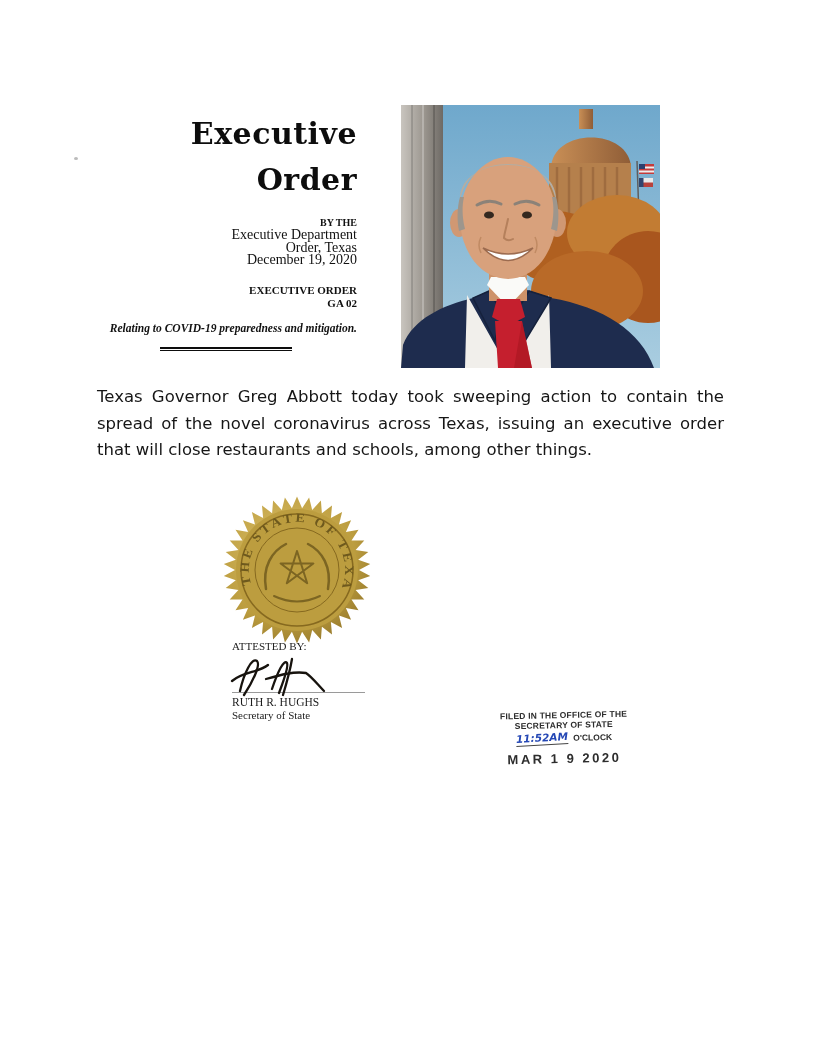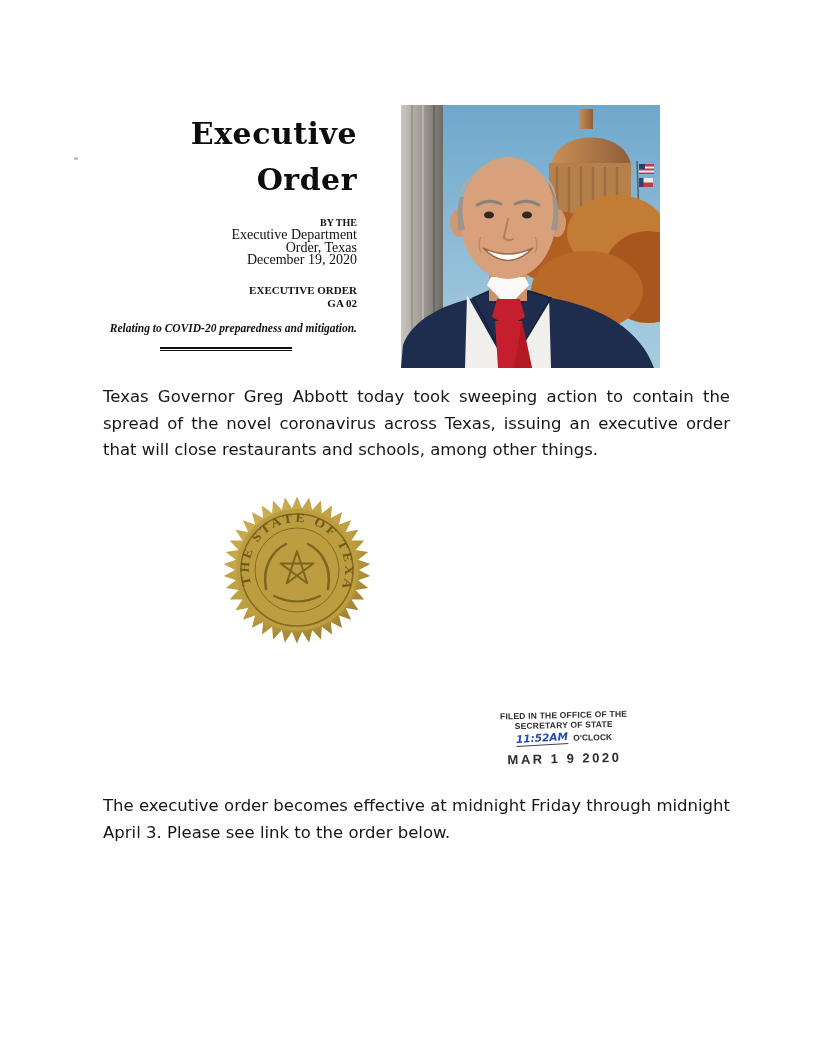--- a/index.html
+++ b/index.html
@@ -24,21 +24,21 @@
   .orderno { margin-bottom:11px; }
   .subject { font-weight:700; font-style:italic; font-size:11.5px; line-height:14px; margin-bottom:12px; }
   .double-rule { width:132px; margin:0 auto; height:4px; border-top:2.5px solid #0d0d0d; border-bottom:1.5px solid #0d0d0d; }
   .speck { position:absolute; left:74px; top:157px; width:4px; height:3px; background:rgba(60,60,60,.35); border-radius:50%; }
 
   
   .photo { position:absolute; left:401px; top:105px; width:259px; height:263px; margin:0; }
 
   
   .body-par {
-    position:absolute; margin:0; width:627px; left:103px;
+    position:absolute; margin:0; width:627px; left:97px;
     font-family:"DejaVu Sans", sans-serif; font-size:16.5px; line-height:26.5px;
     text-align:justify; color:#161616;
   }
   .p1 { top:384px; }
   .p2 { top:793px; }
 
   
   .seal { position:absolute; left:222px; top:495px; width:150px; height:150px; }
   .gov-sign { position:absolute; left:410px; top:521px; width:175px; }
   .given { font-size:11px; line-height:14.5px; color:#222; }
@@ -81,21 +81,21 @@
     <div class="by-line1">BY THE</div>
     <div class="dept">
       <div>Executive Department</div>
       <div>Order, Texas</div>
       <div>December 19, 2020</div>
     </div>
     <div class="orderno">
       <div>EXECUTIVE ORDER</div>
       <div>GA 02</div>
     </div>
-    <div class="subject">Relating to COVID-20 preparedness and mitigation.</div>
+    <div class="subject">Relating to COVID-19 preparedness and mitigation.</div>
     <div class="double-rule"></div>
   </header>
 
   <figure class="photo">
     <svg viewBox="0 0 259 263" width="259" height="263">
       <defs>
         <linearGradient id="sky" x1="0" y1="0" x2="0" y2="1">
           <stop offset="0" stop-color="#6fa8cc"></stop>
             <stop offset="1" stop-color="#a9cde0"></stop>
         </linearGradient>
@@ -201,26 +201,38 @@
         <textPath href="#sealTextPath" startOffset="2" textLength="196" lengthAdjust="spacingAndGlyphs">THE STATE OF TEXAS</textPath>
       </text>
       <path d="M75,56 L64.8,88.2 L91.4,68.5 L58.6,68.5 L85.2,88.2 Z" fill="none" stroke="#7c6522" stroke-width="2" stroke-linejoin="round"></path>
       <path d="M44,94 C40,72 50,56 64,49" fill="none" stroke="#7c6522" stroke-width="2.5" stroke-linecap="round"></path>
       <path d="M106,94 C110,72 100,56 86,49" fill="none" stroke="#7c6522" stroke-width="2.5" stroke-linecap="round"></path>
       <path d="M52,101 Q75,112 98,101" fill="none" stroke="#7c6522" stroke-width="2" stroke-linecap="round"></path>
     </svg>
   </div>
 
 
+  <div class="attest">
+    <div class="attest-label">ATTESTED BY:</div>
+    <svg class="sig-ruth" viewBox="0 0 110 46" width="110" height="46">
+      <path class="sig-stroke" stroke-width="2.3" d="M12,40 C16,22 24,6 29,10 C33,14 24,32 16,44"></path>
+      <path class="sig-stroke" stroke-width="2.3" d="M4,30 C16,20 30,22 40,14"></path>
+      <path class="sig-stroke" stroke-width="2.3" d="M44,38 C50,20 56,8 59,12 C61,16 54,34 51,42"></path>
+      <path class="sig-stroke" stroke-width="2.3" d="M64,8 C62,20 58,34 55,44"></path>
+      <path class="sig-stroke" stroke-width="2.3" d="M38,28 C52,24 66,20 78,22 C84,26 90,34 96,40"></path>
+    </svg>
+    <div class="sig-line-r"></div>
+    <div class="signer-name">RUTH R. HUGHS</div>
+    <div class="signer-title">Secretary of State</div>
+  </div>
 
   <div class="stamp">
     <div class="stamp-l">FILED IN THE OFFICE OF THE</div>
     <div class="stamp-l">SECRETARY OF STATE</div>
     <div class="stamp-time-row">
       <span class="stamp-time">11:52AM</span>
       <span class="stamp-oclock">O'CLOCK</span>
     </div>
     <div class="stamp-date">MAR 1 9 2020</div>
   </div>
 
-  <p class="body-par p2">The executive order becomes effective at midnight Friday through midnight April 3. Please see link to the order below.</p>
 
 </div>
 
 </body></html>

